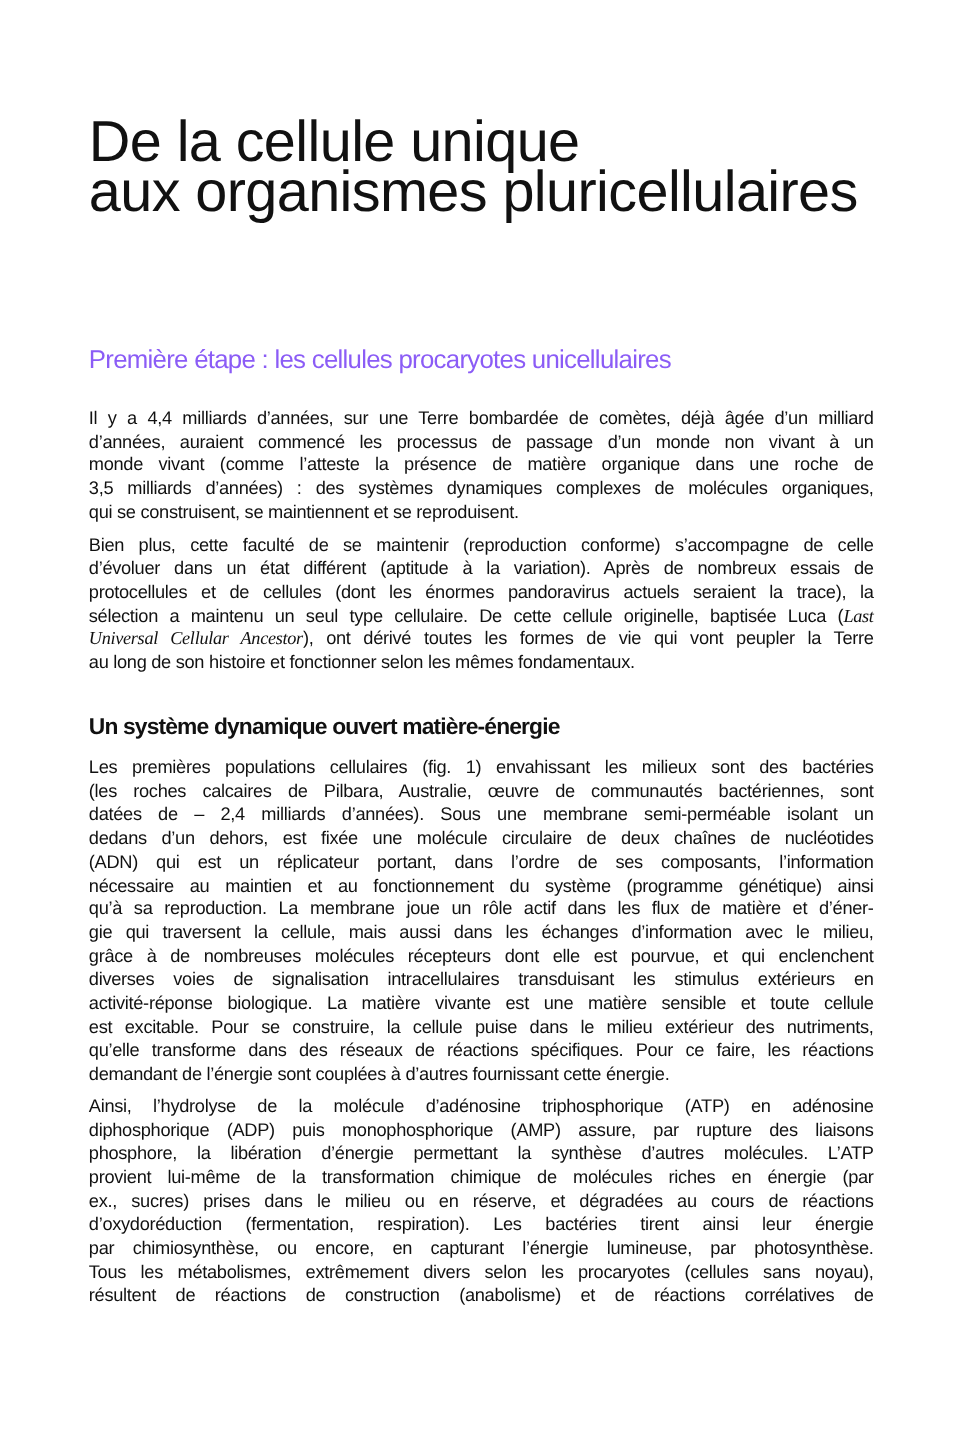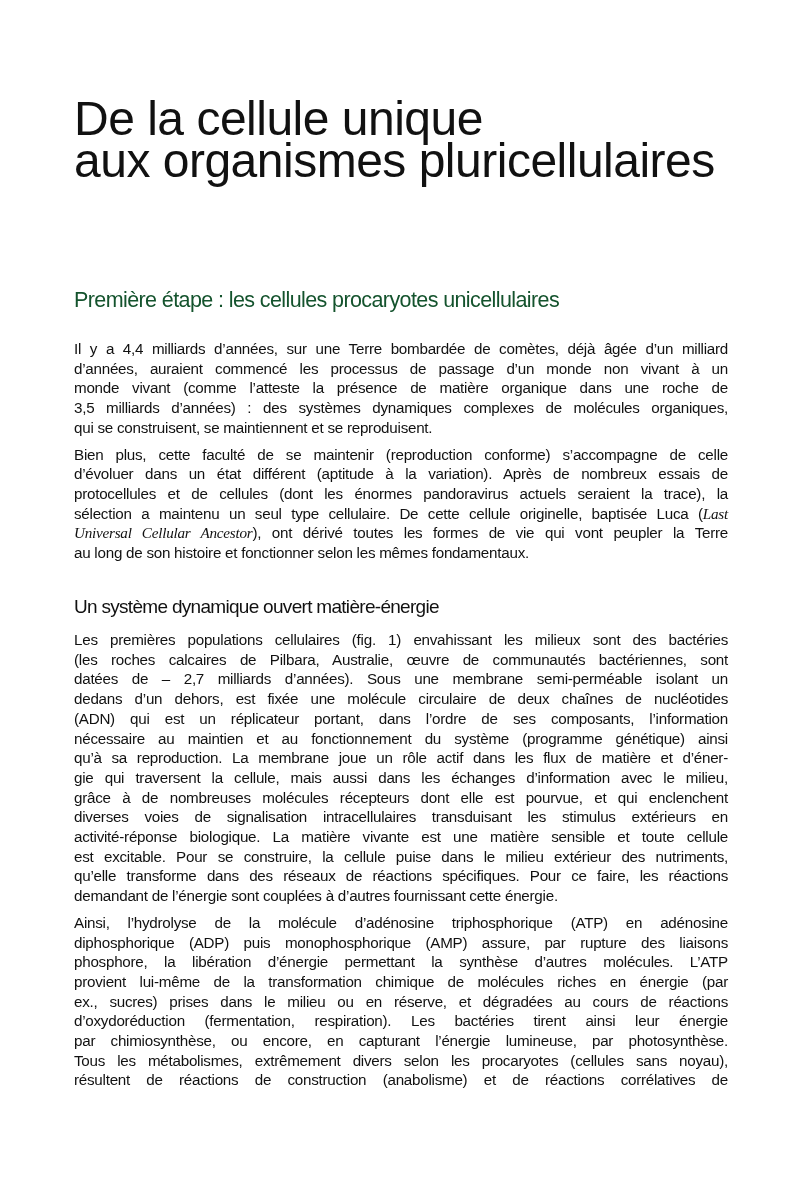--- a/index.html
+++ b/index.html
@@ -35,21 +35,21 @@
   .chapter-title span { display: block; }
   .section-title {
     position: absolute;
     top: 286px;
     left: 0;
     margin: 0;
     font-weight: normal;
     font-size: 21.5px;
     line-height: 28px;
     letter-spacing: -0.6px;
-    color: #14532d;
+    color: #8b5cf6;
     white-space: nowrap;
   }
   .body-text {
     position: absolute;
     left: 0;
     width: 654px;
     font-size: 15.2px;
     line-height: 19.7px;
     text-align: justify;
     letter-spacing: -0.25px;
@@ -59,21 +59,21 @@
     margin: 0 0 7px 0;
     text-align: justify;
     hyphens: manual;
   }
   .block-1 { top: 339px; }
   .subsection-title {
     position: absolute;
     top: 595px;
     left: 0;
     margin: 0;
-    font-weight: normal;
+    font-weight: bold;
     font-size: 19px;
     line-height: 24px;
     letter-spacing: -0.7px;
     color: #111;
     white-space: nowrap;
   }
   .block-2 { top: 630px; }
   .line { display: block; text-align: justify; text-align-last: justify; white-space: nowrap; }
   .line.last { text-align-last: left; }
   em { font-style: italic; font-family: Liberation Serif, serif; }
@@ -107,21 +107,21 @@
       <span class="line last">au long de son histoire et fonctionner selon les mêmes fondamentaux.</span>
     </p>
   </div>
 
   <h3 class="subsection-title">Un système dynamique ouvert matière-énergie</h3>
 
   <div class="body-text block-2">
     <p>
       <span class="line">Les premières populations cellulaires (fig. 1) envahissant les milieux sont des bactéries</span>
       <span class="line">(les roches calcaires de Pilbara, Australie, œuvre de communautés bactériennes, sont</span>
-      <span class="line">datées de – 2,7 milliards d’années). Sous une membrane semi-perméable isolant un</span>
+      <span class="line">datées de – 2,4 milliards d’années). Sous une membrane semi-perméable isolant un</span>
       <span class="line">dedans d’un dehors, est fixée une molécule circulaire de deux chaînes de nucléotides</span>
       <span class="line">(ADN) qui est un réplicateur portant, dans l’ordre de ses composants, l’information</span>
       <span class="line">nécessaire au maintien et au fonctionnement du système (programme génétique) ainsi</span>
       <span class="line">qu’à sa reproduction. La membrane joue un rôle actif dans les flux de matière et d’éner-</span>
       <span class="line">gie qui traversent la cellule, mais aussi dans les échanges d’information avec le milieu,</span>
       <span class="line">grâce à de nombreuses molécules récepteurs dont elle est pourvue, et qui enclenchent</span>
       <span class="line">diverses voies de signalisation intracellulaires transduisant les stimulus extérieurs en</span>
       <span class="line">activité-réponse biologique. La matière vivante est une matière sensible et toute cellule</span>
       <span class="line">est excitable. Pour se construire, la cellule puise dans le milieu extérieur des nutriments,</span>
       <span class="line">qu’elle transforme dans des réseaux de réactions spécifiques. Pour ce faire, les réactions</span>

